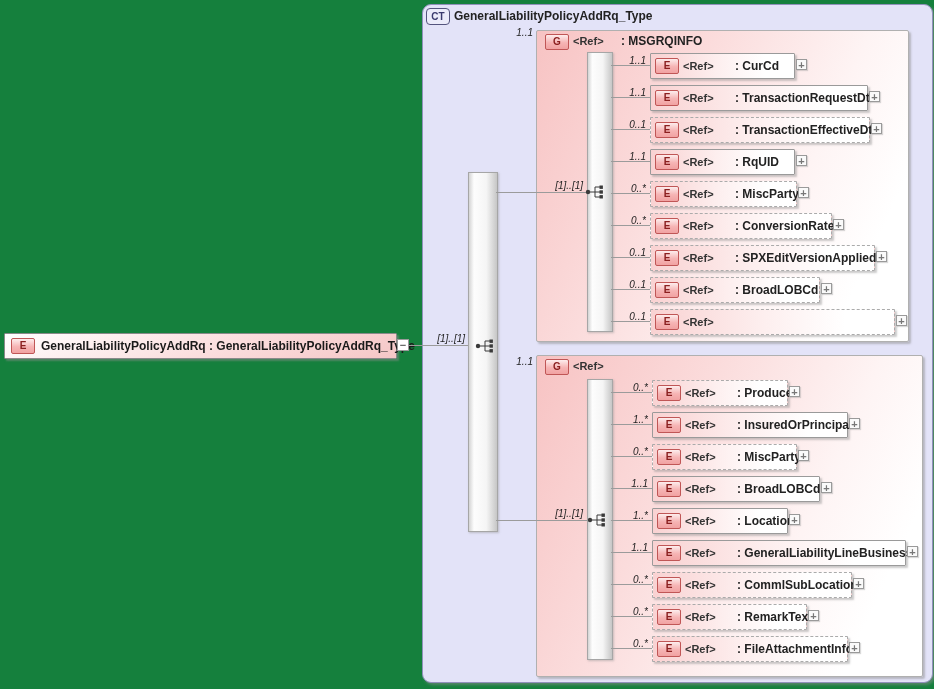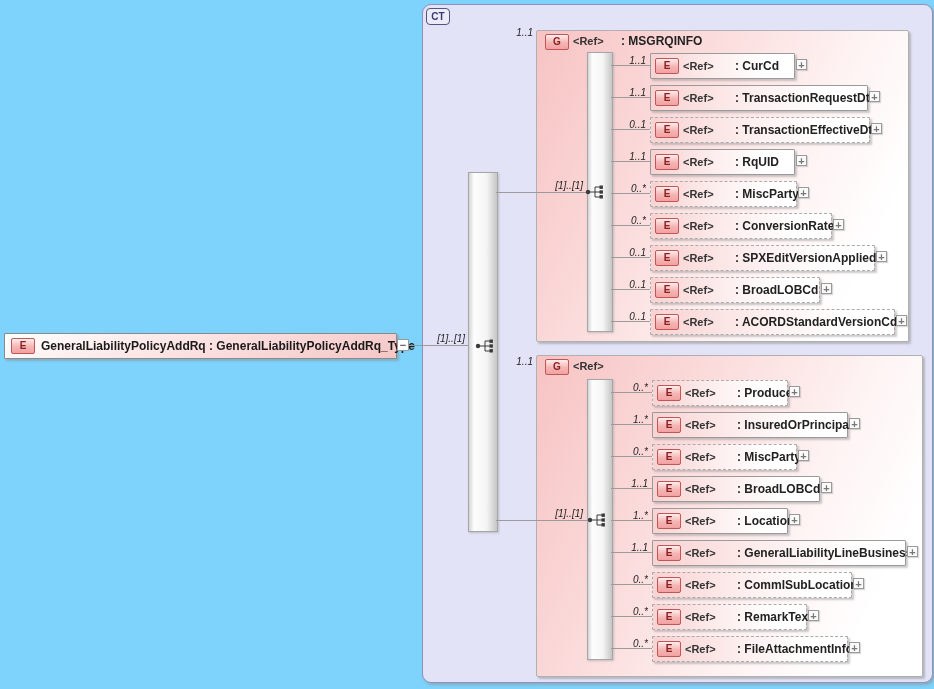--- a/index.html
+++ b/index.html
@@ -1,18 +1,18 @@
 <!DOCTYPE html>
 <html><head>
 <meta charset="utf-8">
 <style>
   html,body{margin:0;padding:0;background:#ffffff;}
   #canvas{
     position:relative;width:934px;height:689px;overflow:hidden;
-    font-family:"Liberation Sans",sans-serif;background:#7dd3fc;
+    font-family:"Liberation Sans",sans-serif;background:#15803d;
   }
   .abs{position:absolute;}
   
   .ct-box{
     background:#e3e3f8;border:1px solid #9090bb;border-radius:9px;
     box-shadow:2px 2px 3px rgba(140,140,140,.55);
   }
   .ct-badge{
     border:1px solid #54547e;border-radius:4px;background:#ebebfa;
     color:#3a3a6e;font-size:10px;font-weight:bold;text-align:center;line-height:15px;
@@ -74,20 +74,21 @@
   .root-label{position:absolute;left:36px;top:0;font-size:12px;font-weight:bold;color:#1a1a1a;line-height:24px;white-space:nowrap;}
   .seq-icon svg{display:block;}
 </style>
 </head>
 <body>
 
 <div id="canvas">
 
   <div class="abs ct-box" style="left:422px;top:4px;width:509px;height:677px;"></div>
   <div class="abs ct-badge" style="left:426px;top:8px;width:22px;height:15px;">CT</div>
+  <div class="abs ct-title" style="left:454px;top:8px;">GeneralLiabilityPolicyAddRq_Type</div>
 
   <div class="abs root-elem" style="left:4px;top:333px;width:391px;">
     <span class="e-badge" style="top:4px;left:6px;">E</span>
     <span class="root-label">GeneralLiabilityPolicyAddRq : GeneralLiabilityPolicyAddRq_Type</span>
   </div>
   <div class="abs minusbox" style="left:397px;top:339px;">−</div>
 
   <div class="abs hline" style="left:409px;top:345px;width:61px;"></div>
   <div class="abs card-label" style="left:420px;top:333px;width:45px;">[1]..[1]</div>
 
@@ -203,21 +204,20 @@
       <span class="e-badge">E</span>
       <span class="ref-txt">&lt;Ref&gt;</span>
       <span class="name-txt">: BroadLOBCd</span>
     </div>
     <div class="plusbox" style="position:absolute;left:821px;top:283px;">+</div>
     <div class="hline" style="position:absolute;left:611px;top:321px;width:39px;"></div>
     <div class="card-label" style="position:absolute;left:606px;top:311px;width:40px;">0..1</div>
     <div class="elem-dashed" style="position:absolute;left:650px;top:309px;width:243px;">
       <span class="e-badge">E</span>
       <span class="ref-txt">&lt;Ref&gt;</span>
-      <span class="name-txt">: ACORDStandardVersionCd</span>
     </div>
     <div class="plusbox" style="position:absolute;left:896px;top:315px;">+</div>
     <div class="hline" style="position:absolute;left:611px;top:392px;width:41px;"></div>
     <div class="card-label" style="position:absolute;left:608px;top:382px;width:40px;">0..*</div>
     <div class="elem-dashed" style="position:absolute;left:652px;top:380px;width:134px;">
       <span class="e-badge">E</span>
       <span class="ref-txt">&lt;Ref&gt;</span>
       <span class="name-txt">: Producer</span>
     </div>
     <div class="plusbox" style="position:absolute;left:789px;top:386px;">+</div>

